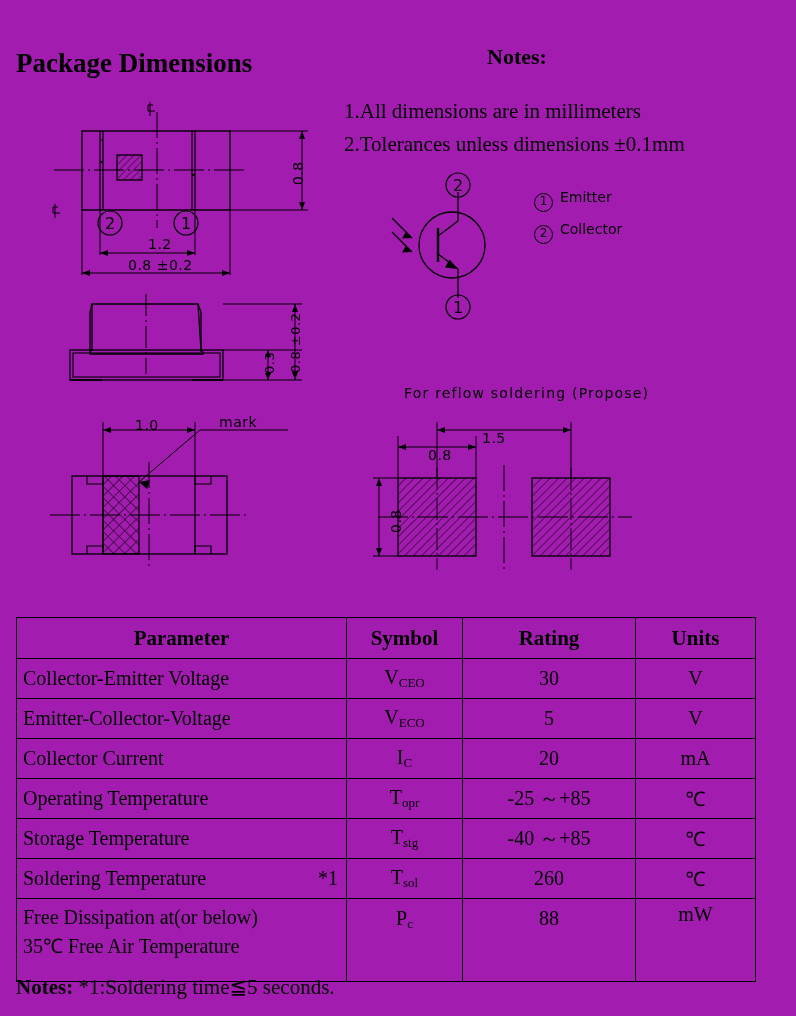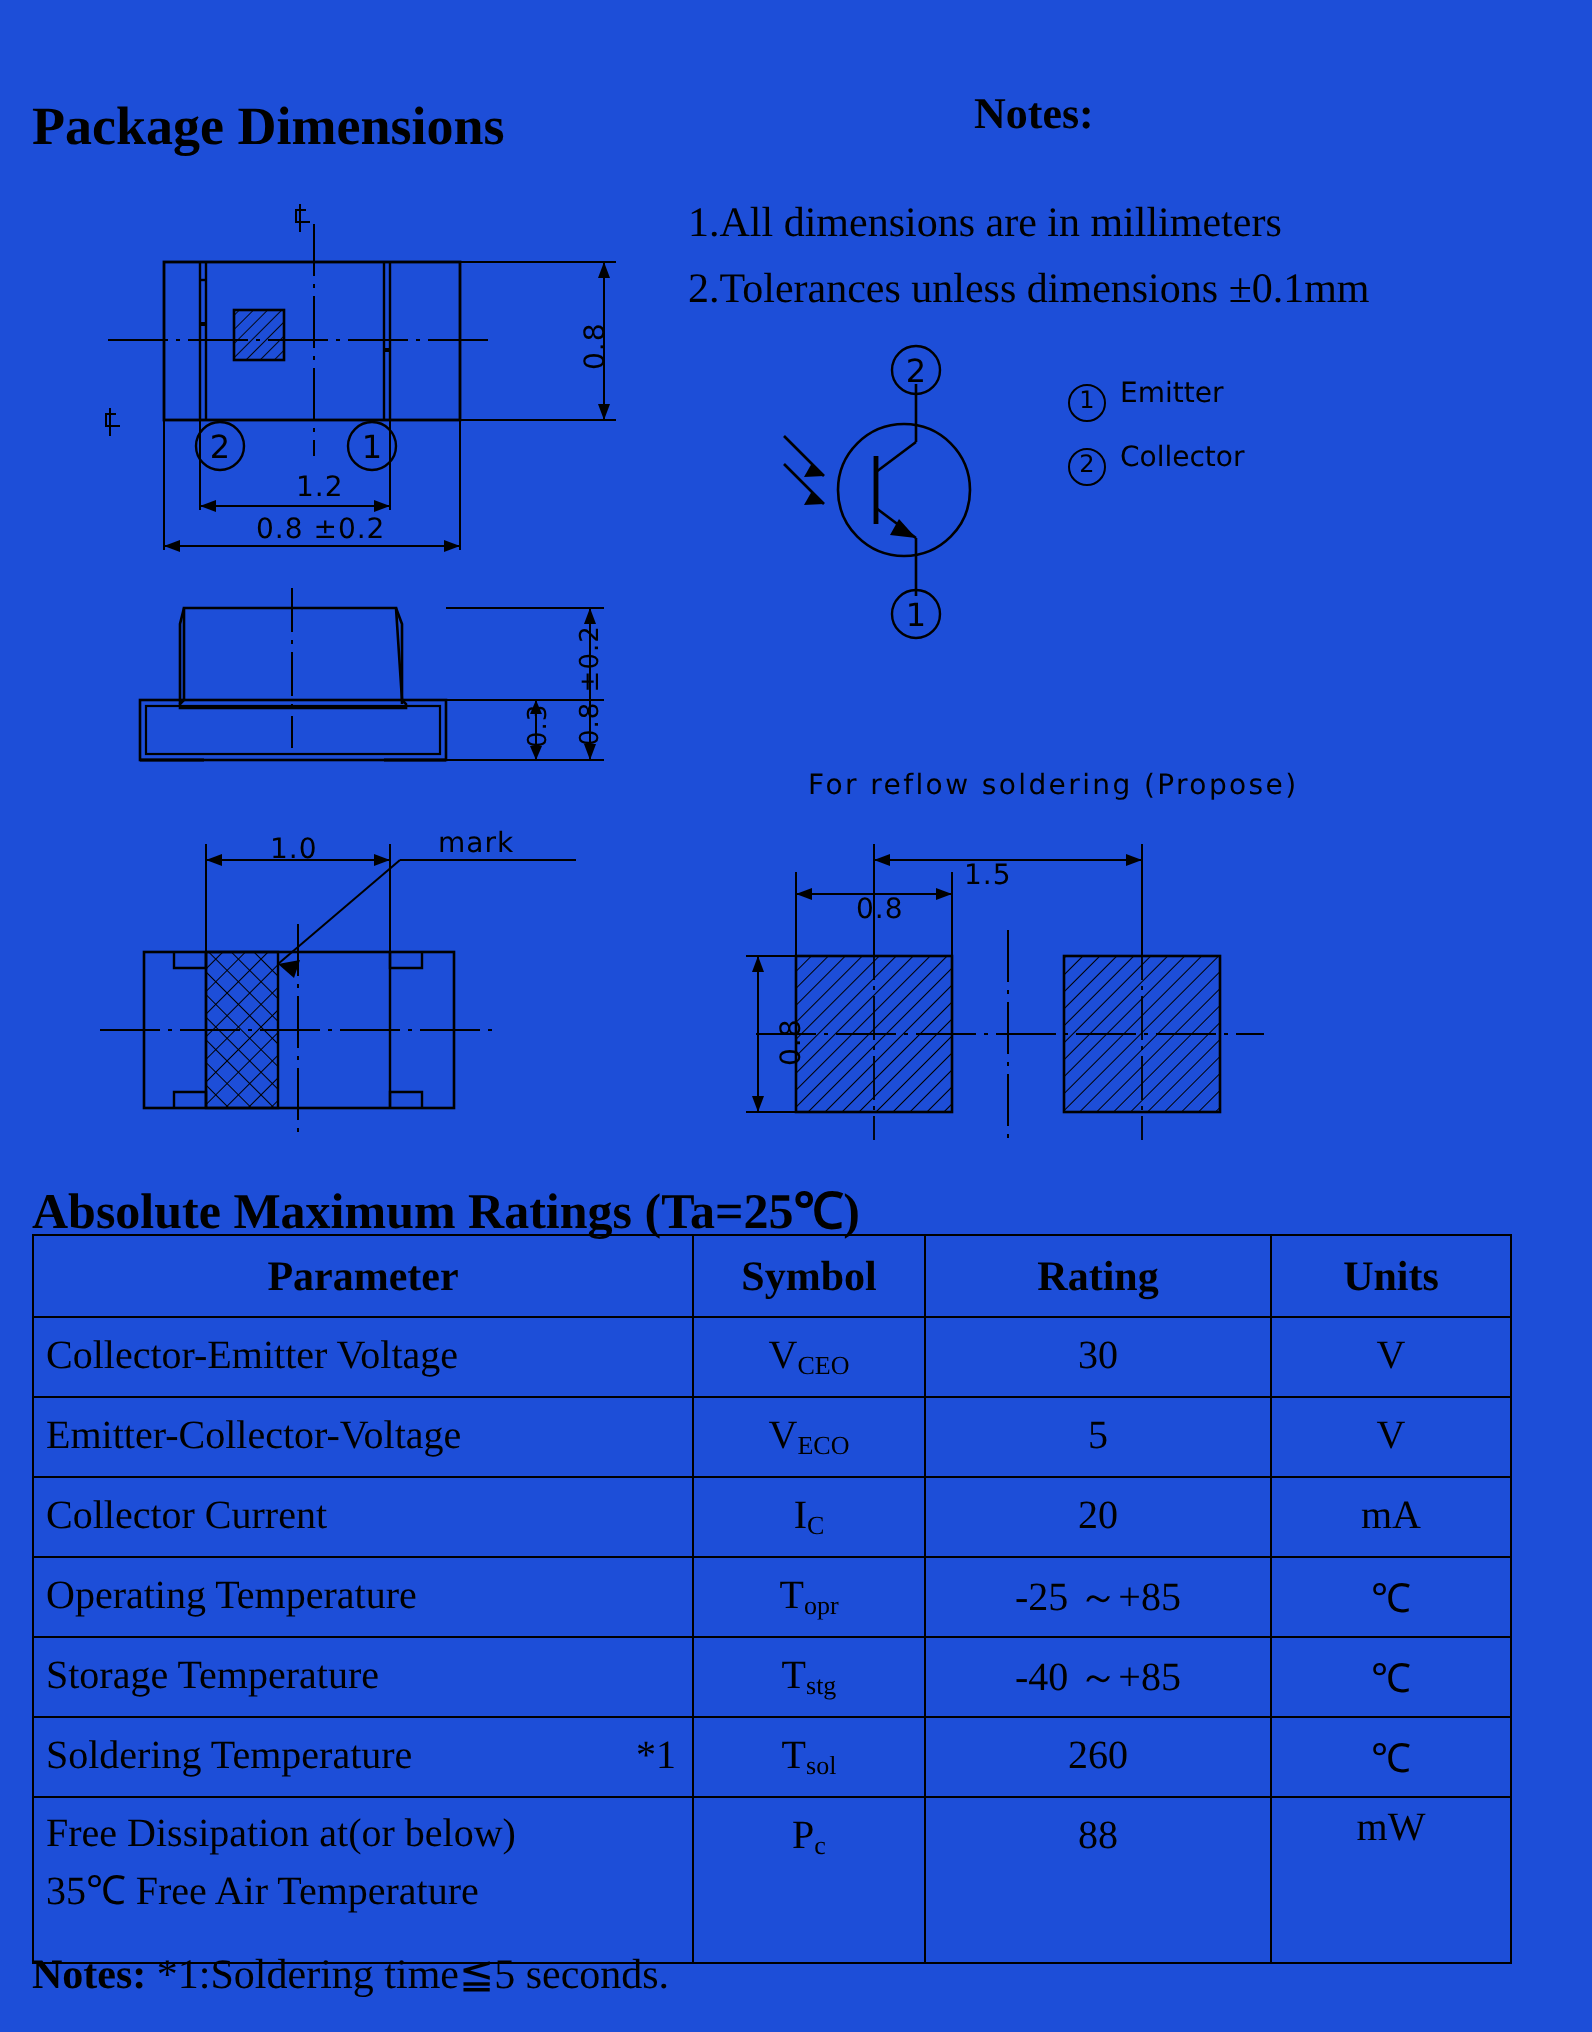--- a/index.html
+++ b/index.html
@@ -4,21 +4,21 @@
 <style>
   html, body {
     margin: 0;
     padding: 0;
     background: #ffffff;
   }
   #page {
     position: relative;
     width: 796px;
     height: 1016px;
-    background: #1d4ed8;
+    background: #a21caf;
     overflow: hidden;
     font-family: "Liberation Serif", serif;
     color: #000000;
   }
 
   
   .h-pkg {
     position: absolute;
     left: 16px; top: 48px;
     font-size: 27px;
@@ -357,21 +357,20 @@
     <line x1="28" y1="136" x2="3" y2="136" stroke="#000" stroke-width="1"></line>
     <line x1="9" y1="58" x2="9" y2="136" stroke="#000" stroke-width="1"></line>
     <path d="M 9,58 l -3,8 l 6,0 z" fill="#000"></path>
     <path d="M 9,136 l -3,-8 l 6,0 z" fill="#000"></path>
   </svg>
   <div class="dim-txt" style="left:482px; top:430px;">1.5</div>
   <div class="dim-txt" style="left:428px; top:447px;">0.8</div>
   <div class="dim-txt rot90" style="left:388px; top:533px;">0.8</div>
 
 
-  <div class="h-ratings">Absolute Maximum Ratings (Ta=25℃)</div>
 
   <table id="ratings-table">
     <colgroup>
       <col class="col-param">
         <col class="col-sym">
         <col class="col-rate">
         <col class="col-unit">
     </colgroup>
     <thead>
       <tr>

